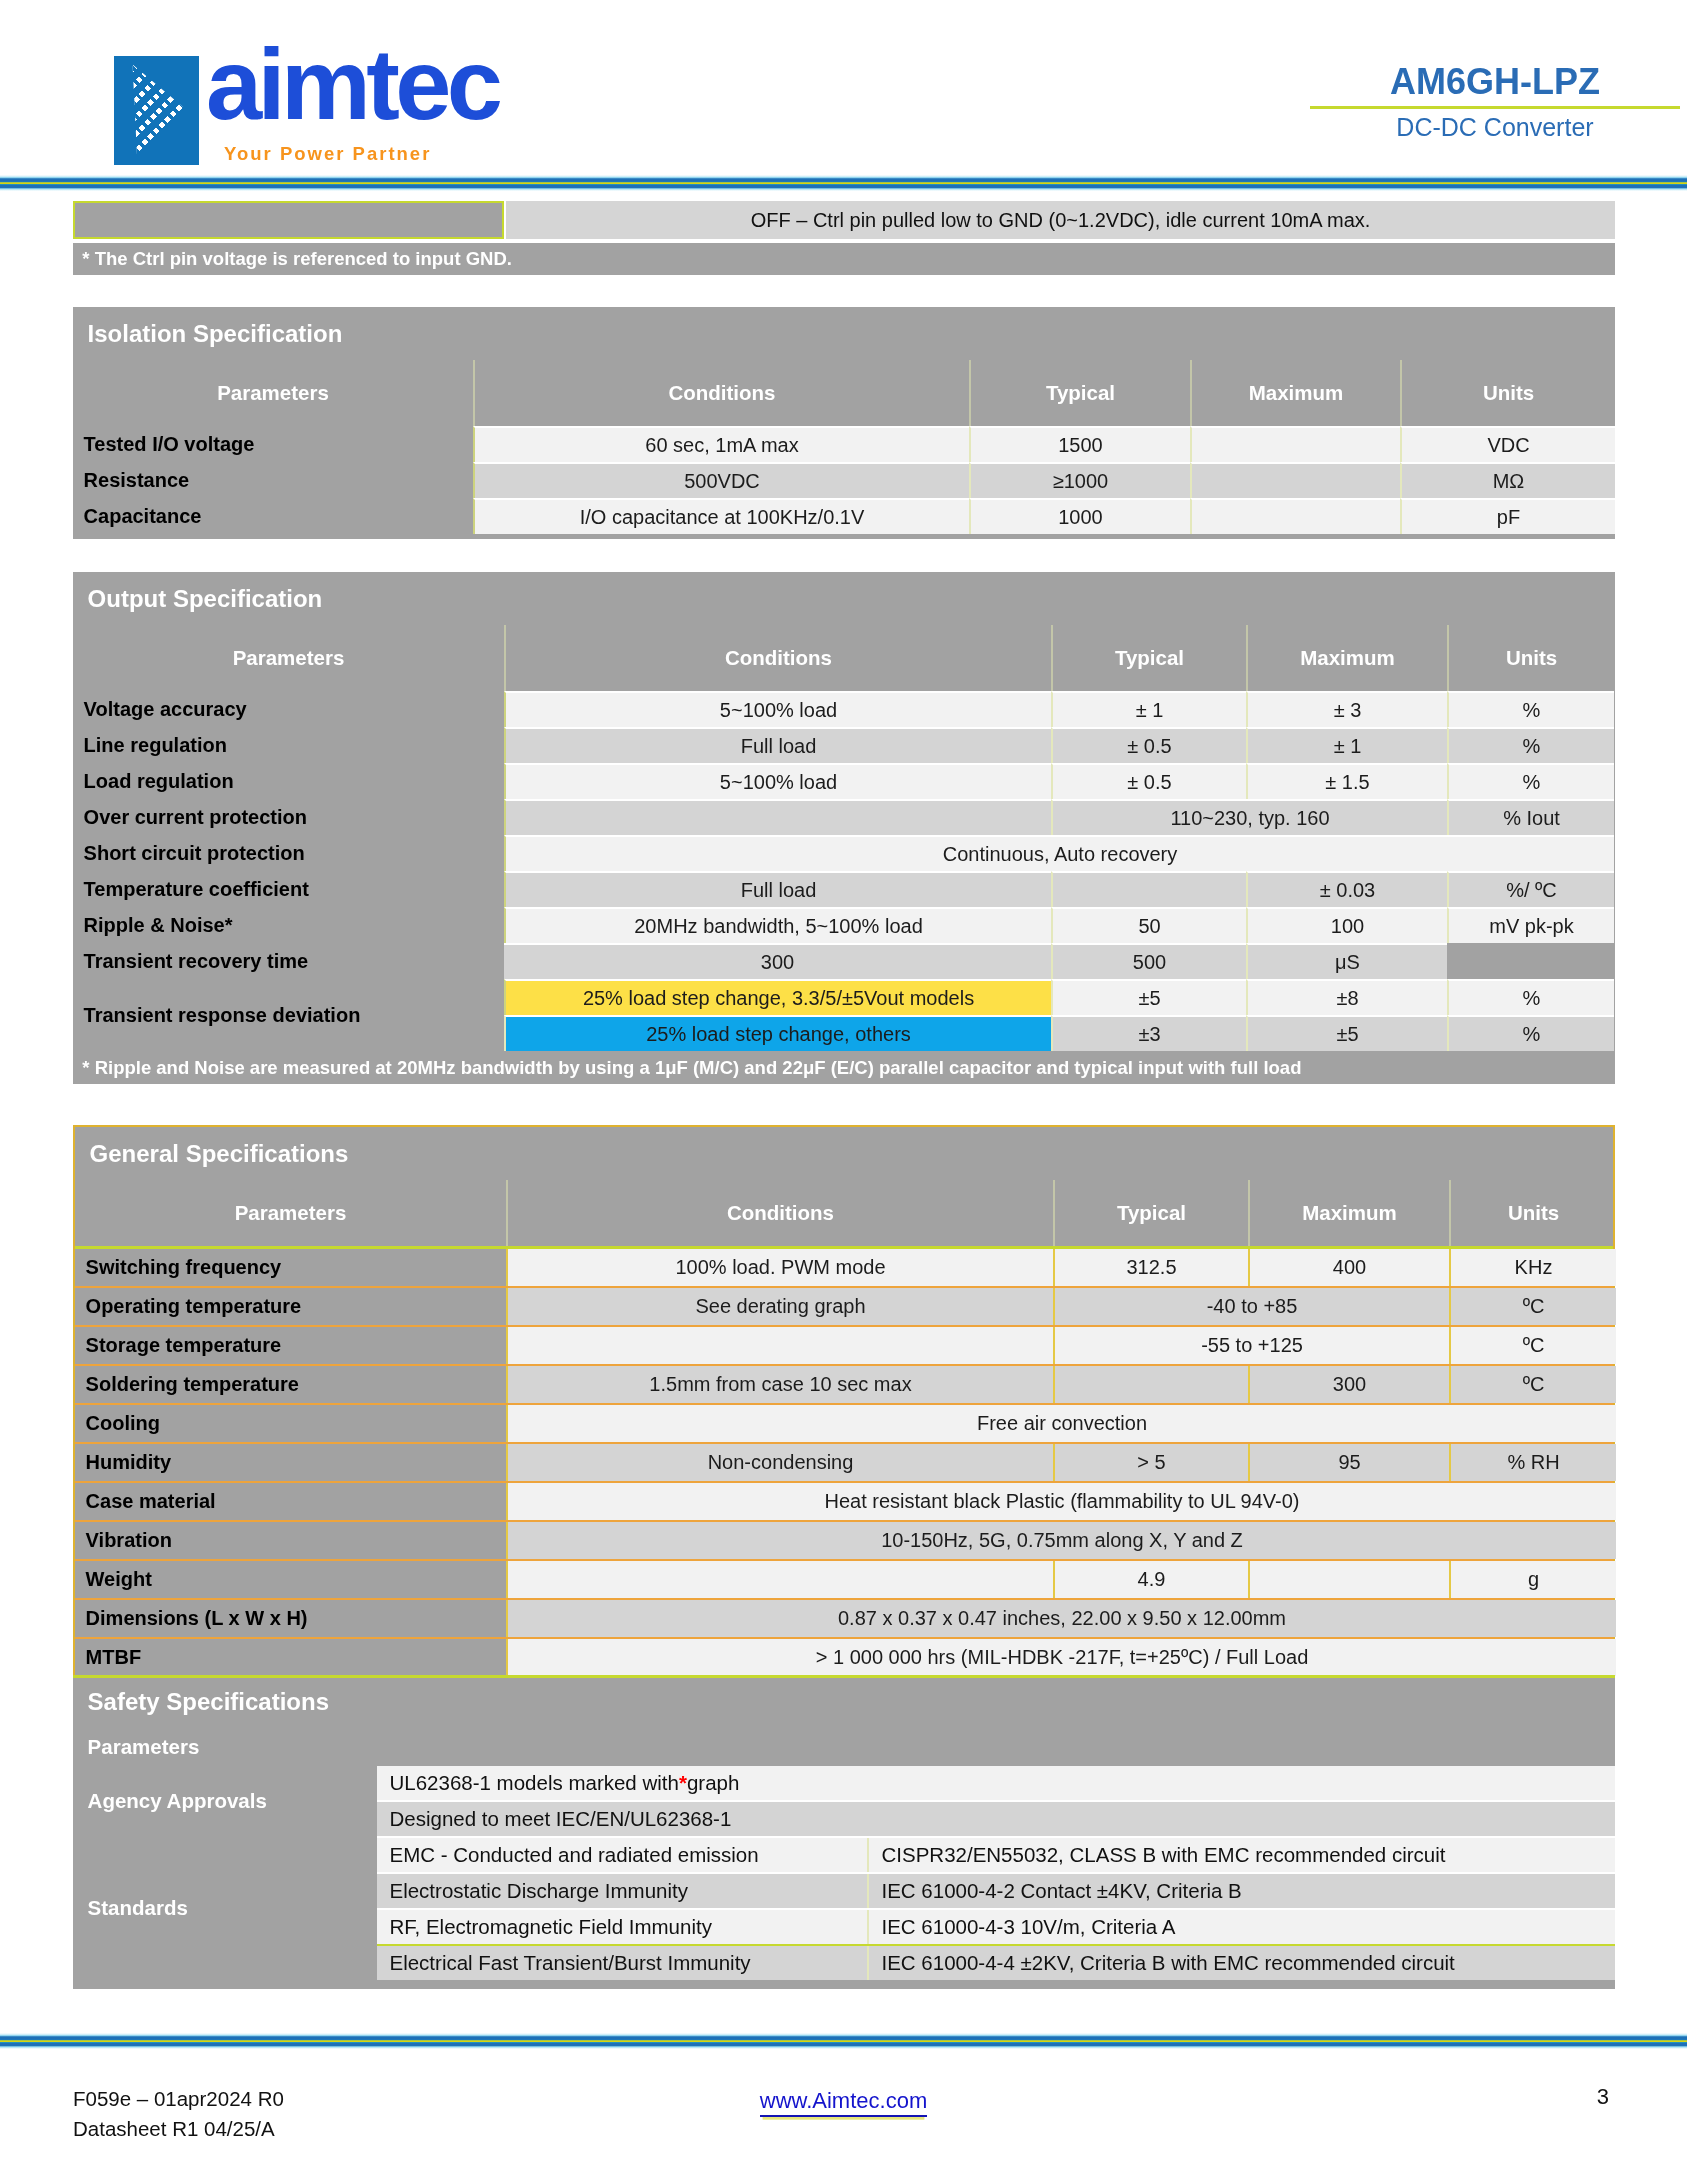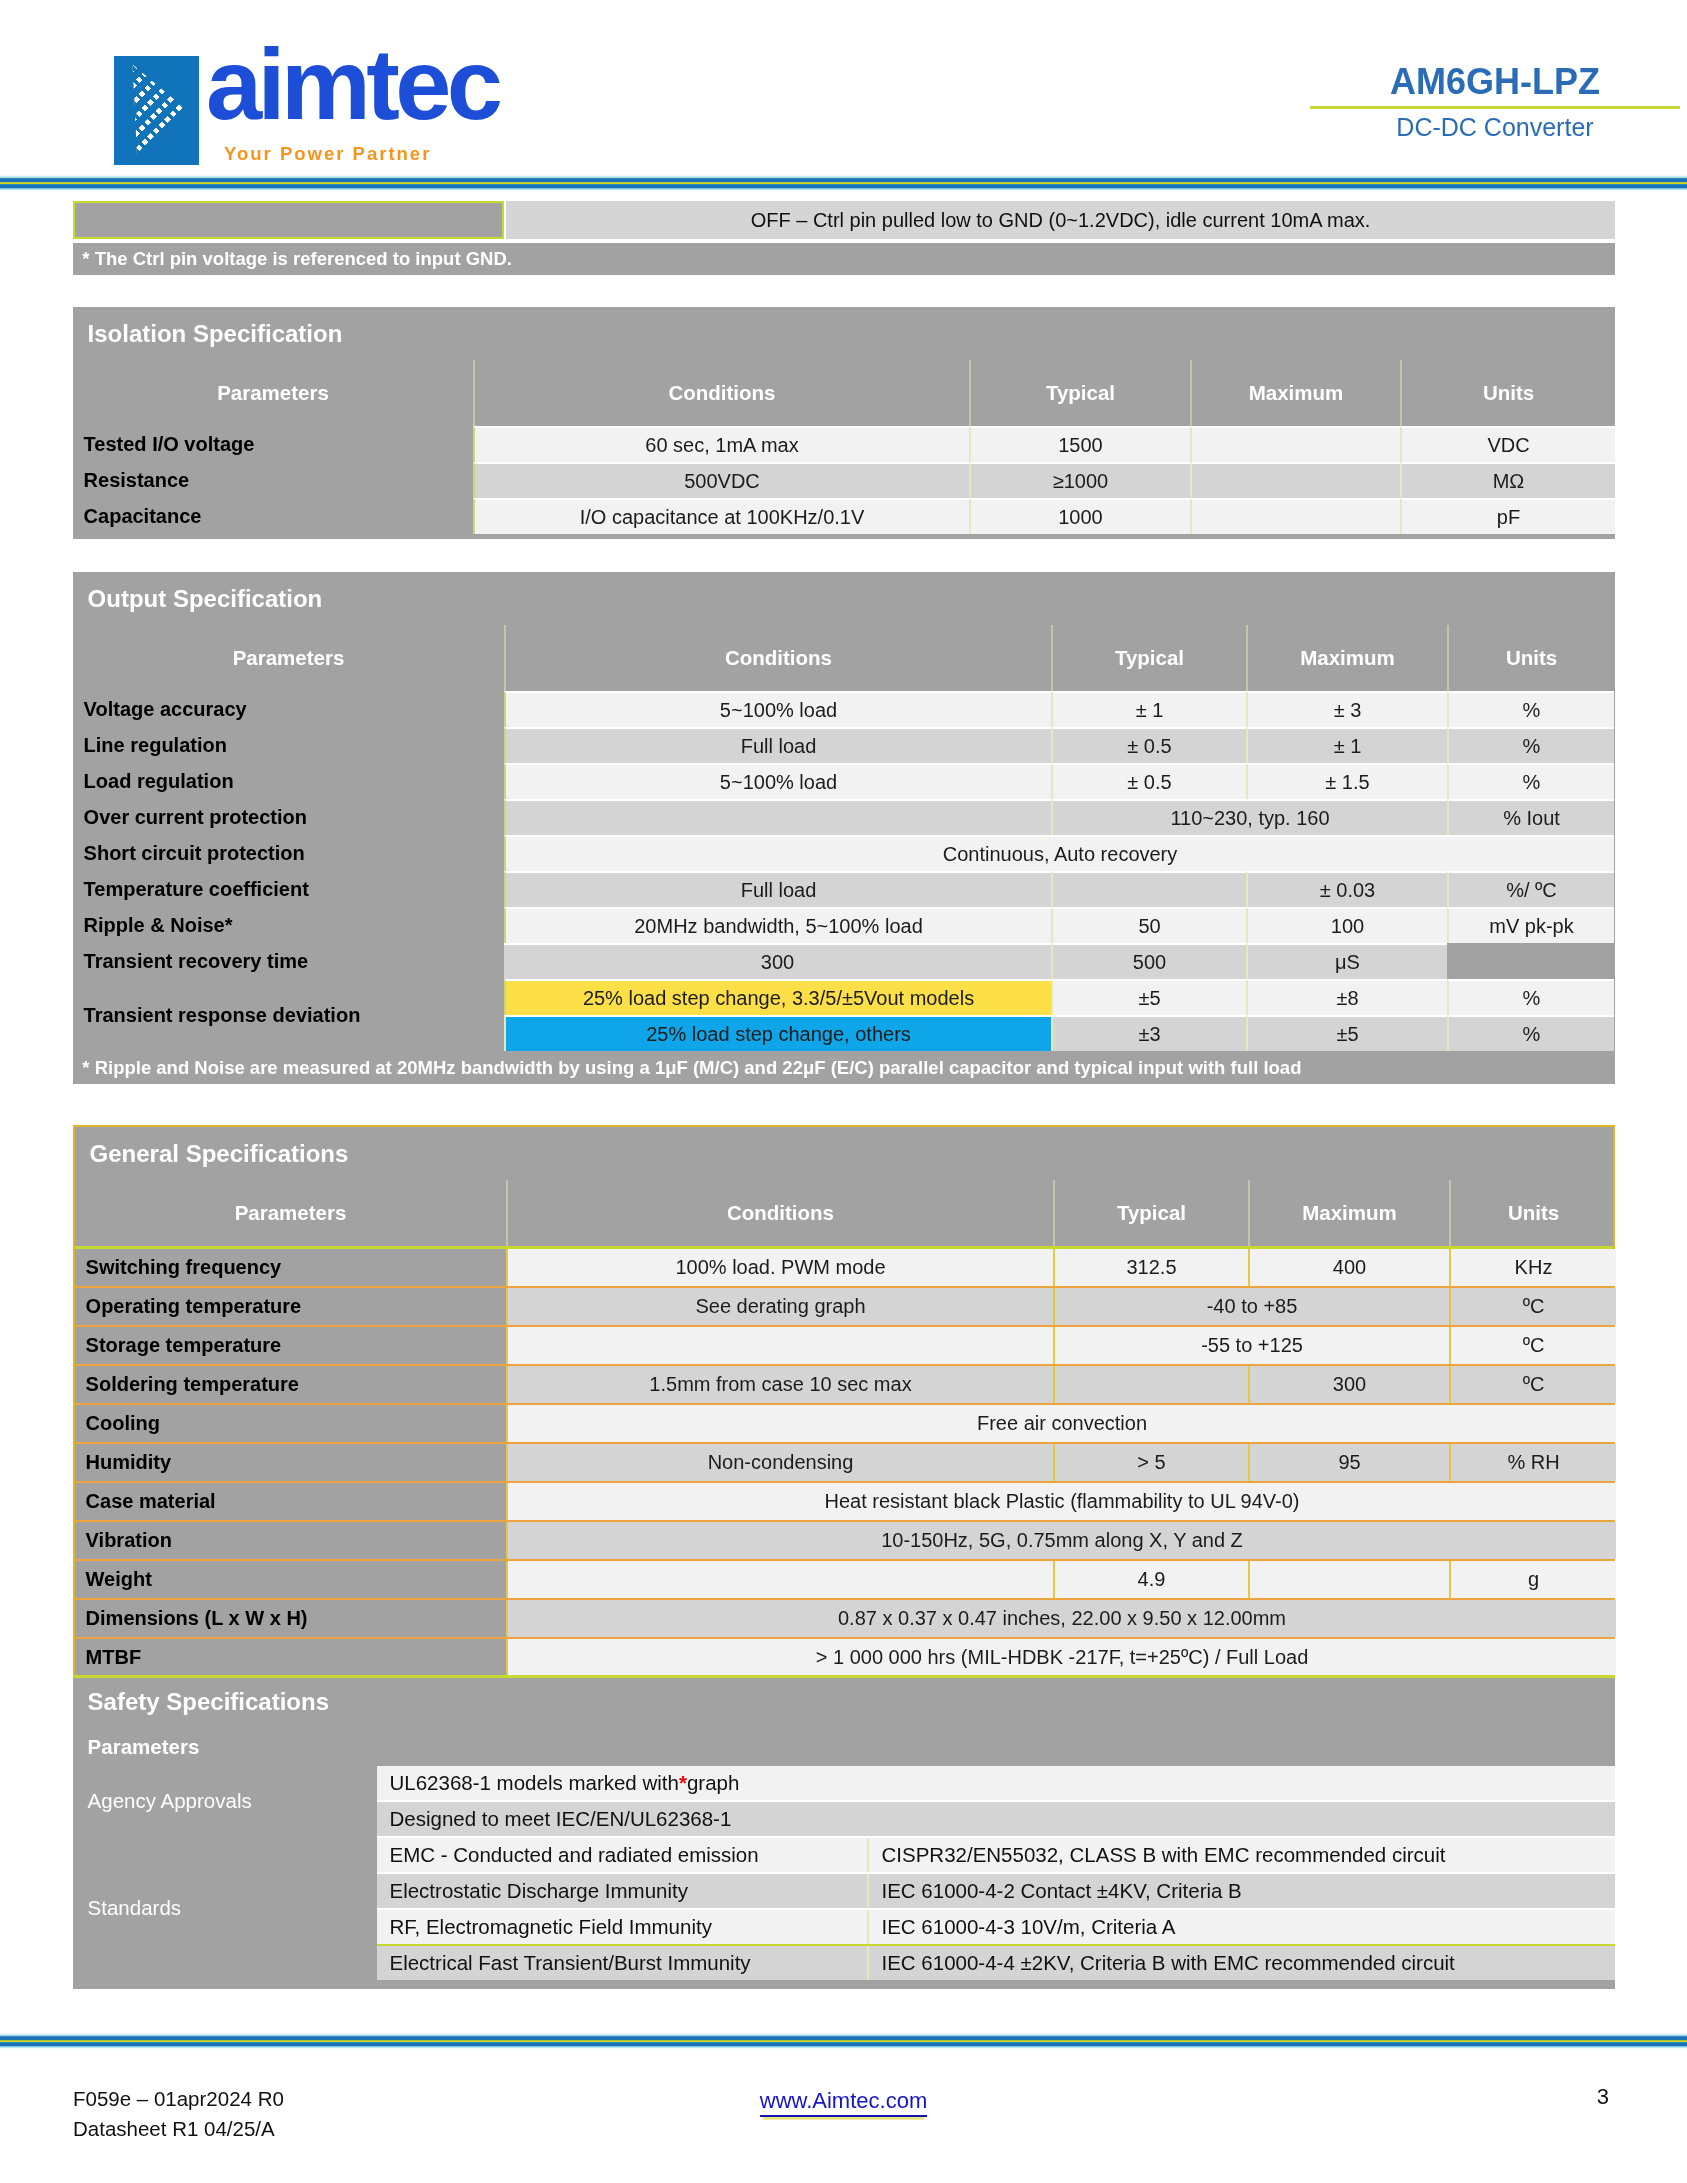--- a/index.html
+++ b/index.html
@@ -82,21 +82,21 @@
   .sec-general .val{border-top:none;}
   .sec-general .v1{border-left:2px solid #e5c945;}
   .sec-general .val + .val{border-left:2px solid #e5c945;}
 
   
   .safety-params{height:37px;display:flex;align-items:center;padding-left:14.6px;
       margin-top:2.6px;font-size:20.5px;font-weight:bold;color:#ffffff;}
   .sgroup{display:flex;}
   .sgroup-rows{width:1244px;display:flex;flex-direction:column;}
   .glabel{width:306px;display:flex;align-items:center;padding-left:14.6px;box-sizing:border-box;
-      font-size:20.5px;font-weight:normal;color:#ffffff;}
+      font-size:20.5px;font-weight:bold;color:#ffffff;}
   .srow{display:flex;align-items:stretch;height:34px;}
   .srow + .srow{border-top:2.6px solid #ffffff;}
   .srow.ylw{border-top:2.6px solid #c6d92f;}
   .sgroup2 .sgroup-rows{border-top:2.6px solid #ffffff;}
   .scell{display:flex;align-items:center;padding-left:12px;font-size:20.5px;color:#111;}
   .s-full{flex:1;}
   .s-name{width:490px;box-sizing:border-box;}
   .s-val{flex:1;border-left:2px solid #e4e8bc;}
   .s-light .scell{background:#f2f2f2;}
   .s-mid .scell{background:#d4d4d4;}

